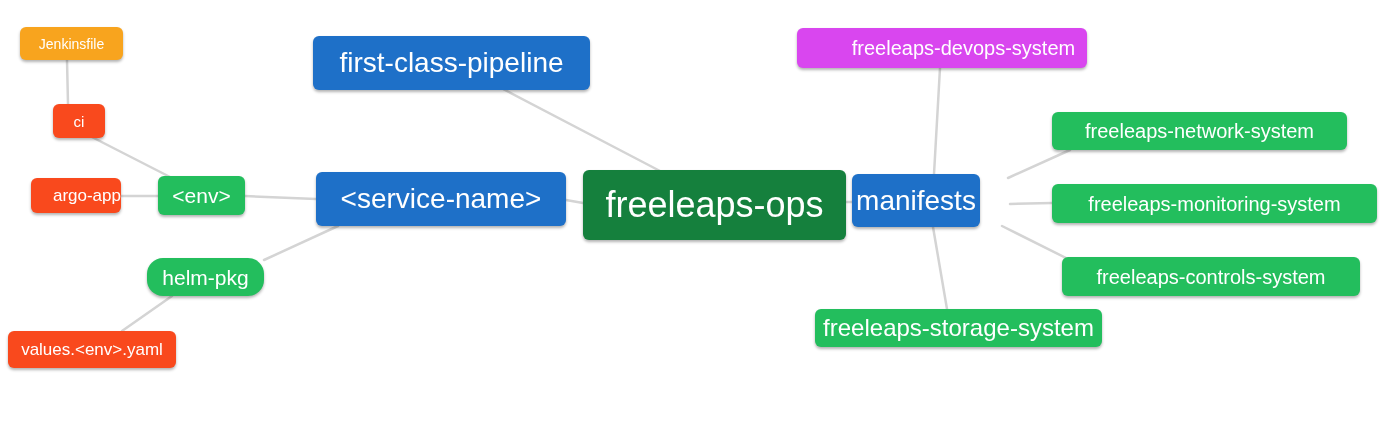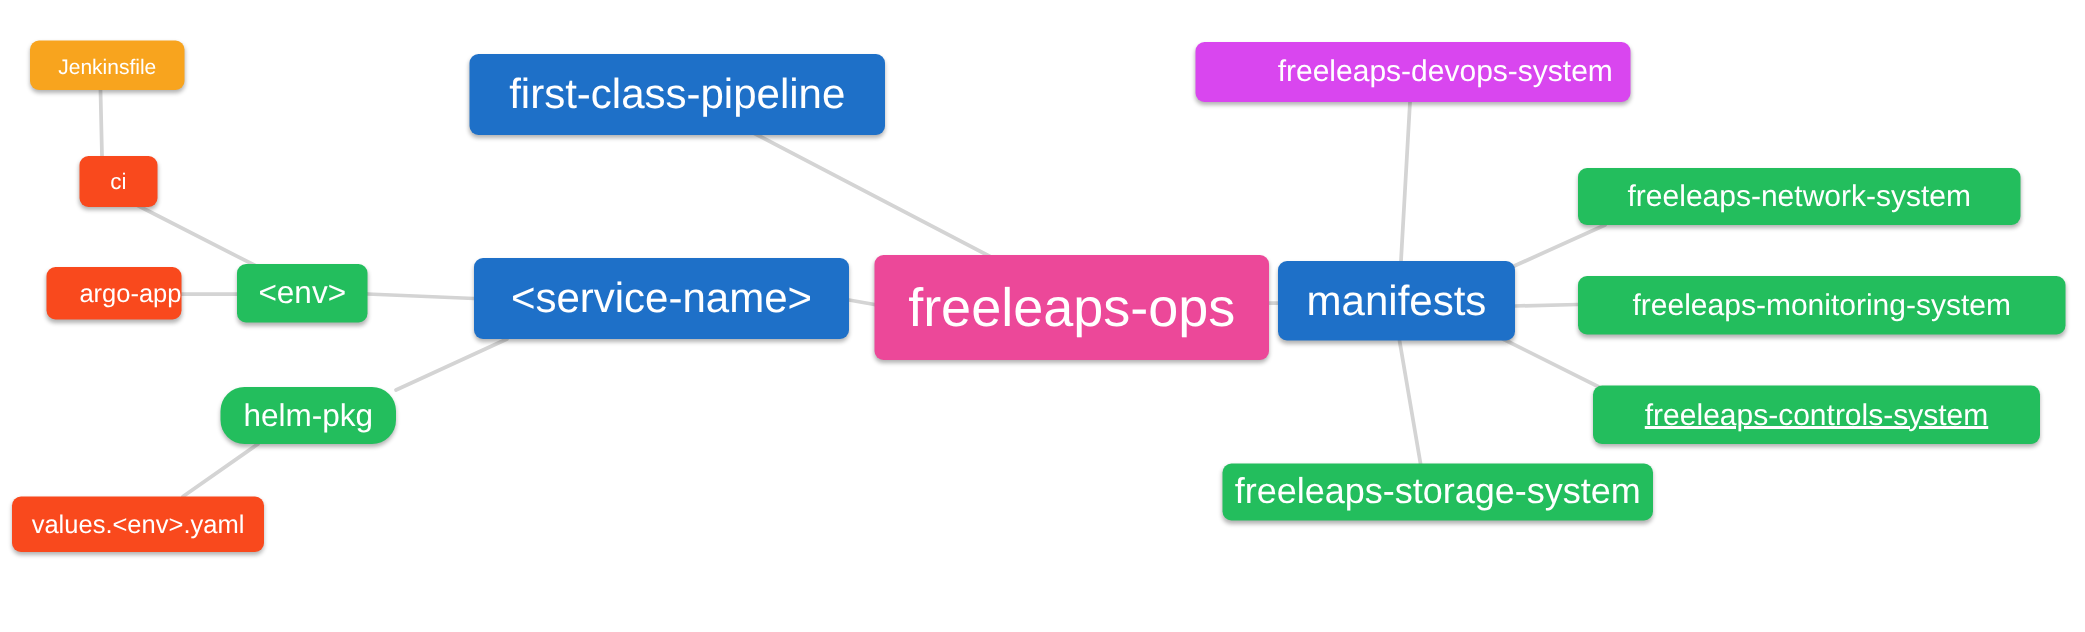--- a/index.html
+++ b/index.html
@@ -75,34 +75,34 @@
     </div>
     <div class="node" style="left: 8px; top: 331px; width: 168px; height: 37px; background: rgb(249, 73, 29); color: rgb(255, 255, 255); font-size: 17px;">
       <span>values.&lt;env&gt;.yaml</span>
     </div>
     <div class="node" style="left: 313px; top: 36px; width: 277px; height: 54px; background: rgb(30, 112, 200); color: rgb(255, 255, 255); font-size: 28px;">
       <span>first-class-pipeline</span>
     </div>
     <div class="node" style="left: 316px; top: 172px; width: 250px; height: 54px; background: rgb(30, 112, 200); color: rgb(255, 255, 255); font-size: 28px;">
       <span>&lt;service-name&gt;</span>
     </div>
-    <div class="node" style="left: 583px; top: 170px; width: 263px; height: 70px; background: #ec4899; color: rgb(255, 255, 255); font-size: 36px;">
+    <div class="node" style="left: 583px; top: 170px; width: 263px; height: 70px; background: #15803d; color: rgb(255, 255, 255); font-size: 36px;">
       <span>freeleaps-ops</span>
     </div>
-    <div class="node" style="left: 852px; top: 174px; width: 158px; height: 53px; background: rgb(30, 112, 200); color: rgb(255, 255, 255); font-size: 28px;">
+    <div class="node" style="left: 852px; top: 174px; width: 128px; height: 53px; background: rgb(30, 112, 200); color: rgb(255, 255, 255); font-size: 28px;">
       <span>manifests</span>
     </div>
     <div class="node" style="left: 797px; top: 28px; width: 290px; height: 40px; background: #d946ef; color: rgb(255, 255, 255); font-size: 20px; padding-left: 43px;">
       <span>freeleaps-devops-system</span>
     </div>
     <div class="node" style="left: 1052px; top: 112px; width: 295px; height: 38px; background: rgb(35, 190, 93); color: rgb(255, 255, 255); font-size: 20px;">
       <span>freeleaps-network-system</span>
     </div>
     <div class="node" style="left: 1052px; top: 184px; width: 325px; height: 39px; background: rgb(35, 190, 93); color: rgb(255, 255, 255); font-size: 20px;">
       <span>freeleaps-monitoring-system</span>
     </div>
-    <div class="node" style="left: 1062px; top: 257px; width: 298px; height: 39px; background: rgb(35, 190, 93); color: rgb(255, 255, 255); font-size: 20px; text-decoration: underline;">
+    <div class="node" style="left: 1062px; top: 257px; width: 298px; height: 39px; background: rgb(35, 190, 93); color: rgb(255, 255, 255); font-size: 20px;">
       <span>freeleaps-controls-system</span>
     </div>
     <div class="node" style="left: 815px; top: 309px; width: 287px; height: 38px; background: rgb(35, 190, 93); color: rgb(255, 255, 255); font-size: 24px;">
       <span>freeleaps-storage-system</span>
     </div>
   </div>
 
 </body></html>

